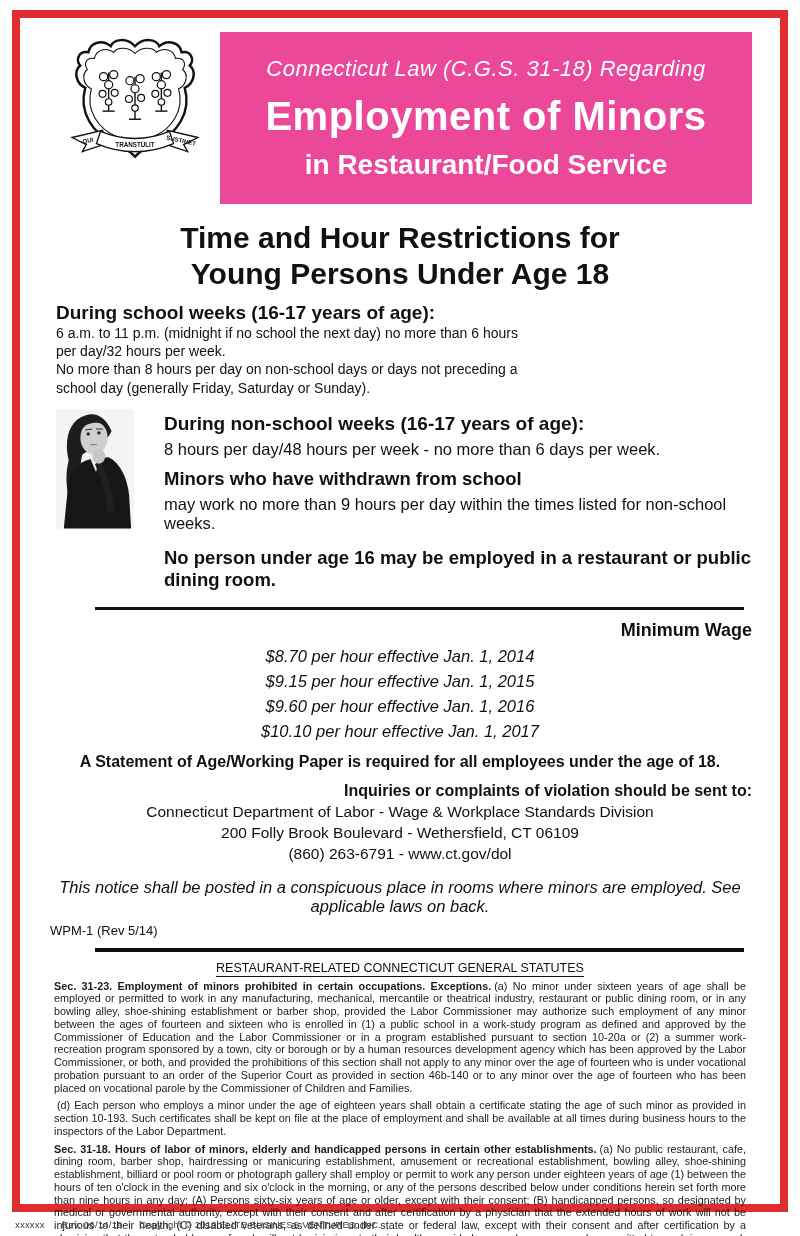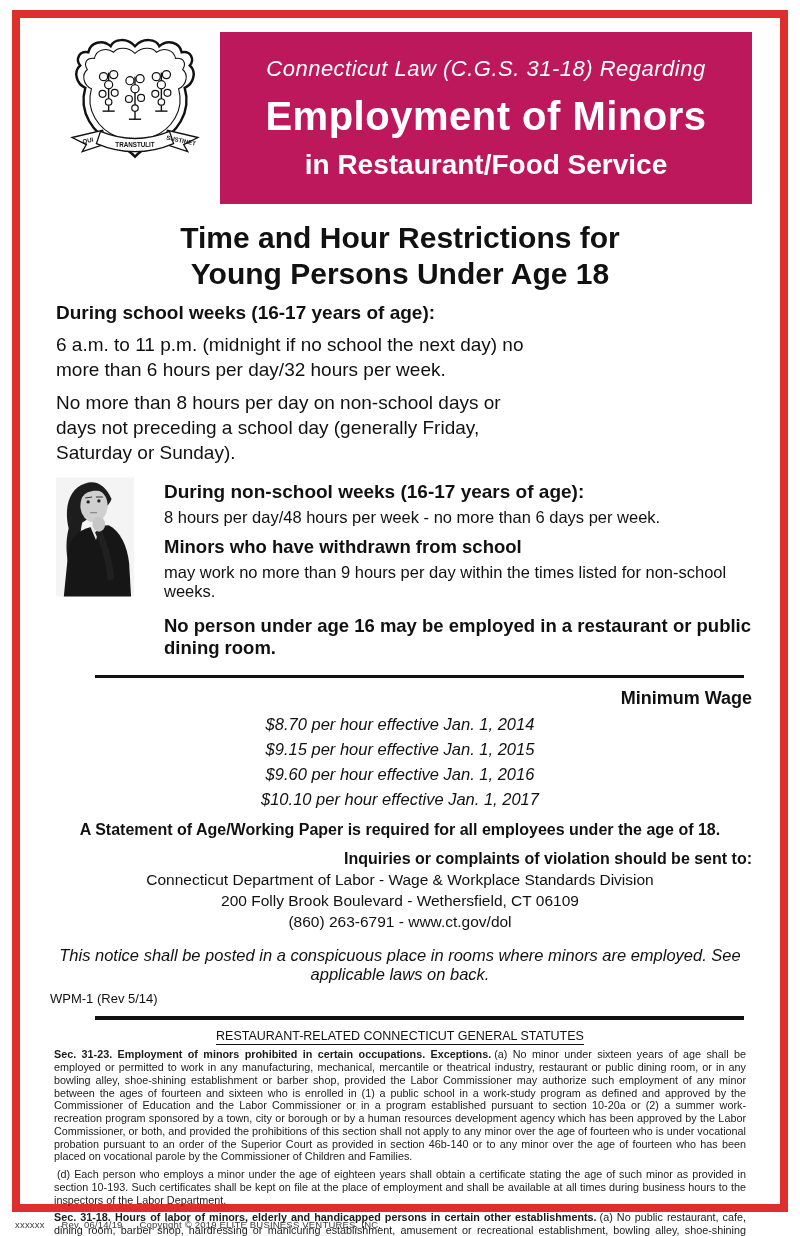--- a/index.html
+++ b/index.html
@@ -17,33 +17,33 @@
     border: 8px solid #e02e2e; background: transparent; pointer-events: none;
   }
   .content {
     position: absolute; left: 20px; top: 18px; width: 760px; height: 1186px;
     padding: 0 28px;
   }
   
   .header-row { display: flex; align-items: flex-start; margin-top: 14px; }
   .seal { width: 142px; height: 142px; margin-left: 16px; flex: 0 0 auto; }
   .black-banner {
-    flex: 1 1 auto; margin-left: 14px; background: #be185d; color: #fff;
+    flex: 1 1 auto; margin-left: 14px; background: #ec4899; color: #fff;
     height: 172px; display: flex; flex-direction: column; align-items: center;
     justify-content: center; text-align: center; padding: 8px 10px;
   }
   .banner-l1 { font-style: italic; font-size: 22px; letter-spacing: 0.5px; }
   .banner-l2 { font-weight: bold; font-size: 40px; margin-top: 12px; letter-spacing: 0.5px; }
   .banner-l3 { font-weight: bold; font-size: 28px; margin-top: 10px; }
   
   .main-title { text-align: center; font-weight: bold; font-size: 30px; line-height: 1.2; margin-top: 16px; }
   
   .school { margin-left: 8px; margin-top: 10px; }
   .school h2 { font-size: 19px; font-weight: bold; }
-  .school p { font-size: 19px; line-height: 1.3; margin-top: 9px; max-width: 480px; }
+  .school p { font-size: 14px; line-height: 1.3; max-width: 480px; }
   
   .nonschool-row { display: flex; margin-top: 12px; margin-left: 8px; gap: 20px; }
   .photo { width: 78px; height: 120px; flex: 0 0 auto; }
   .nonschool-text { margin-left: 10px; padding-top: 4px; }
   .nonschool-text h2 { font-size: 19px; font-weight: bold; }
   .nonschool-text .plain { font-size: 16.5px; margin-top: 5px; }
   .nonschool-text h3 { font-size: 18.5px; font-weight: bold; margin-top: 9px; }
   .nonschool-text .emphasis { font-size: 18.5px; font-weight: bold; margin-top: 14px; }
   .divider { border: 0; border-top: 3px solid #111; margin: 16px 8px 0 47px; }
   .divider.thick { border-top-width: 4px; margin-top: 10px; }

